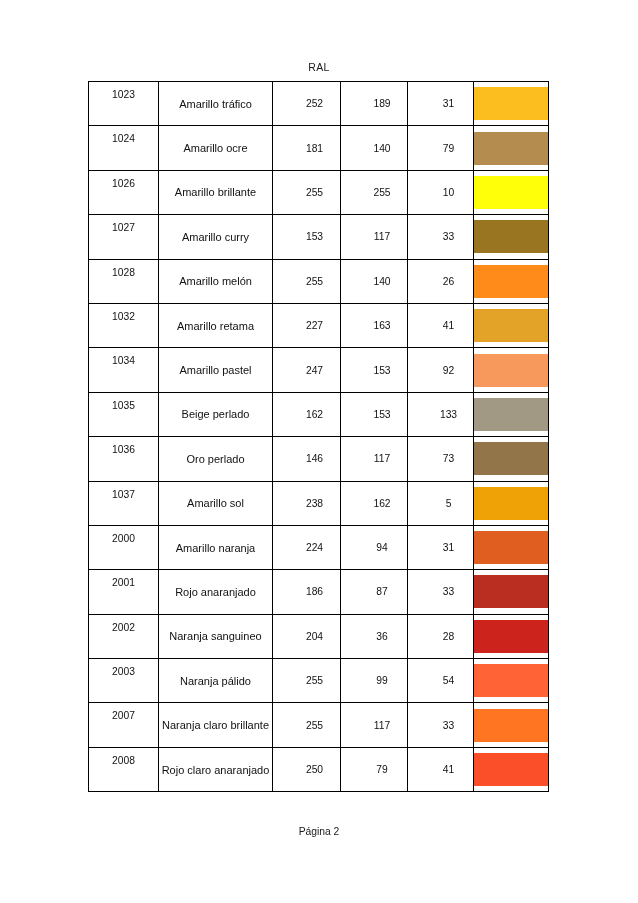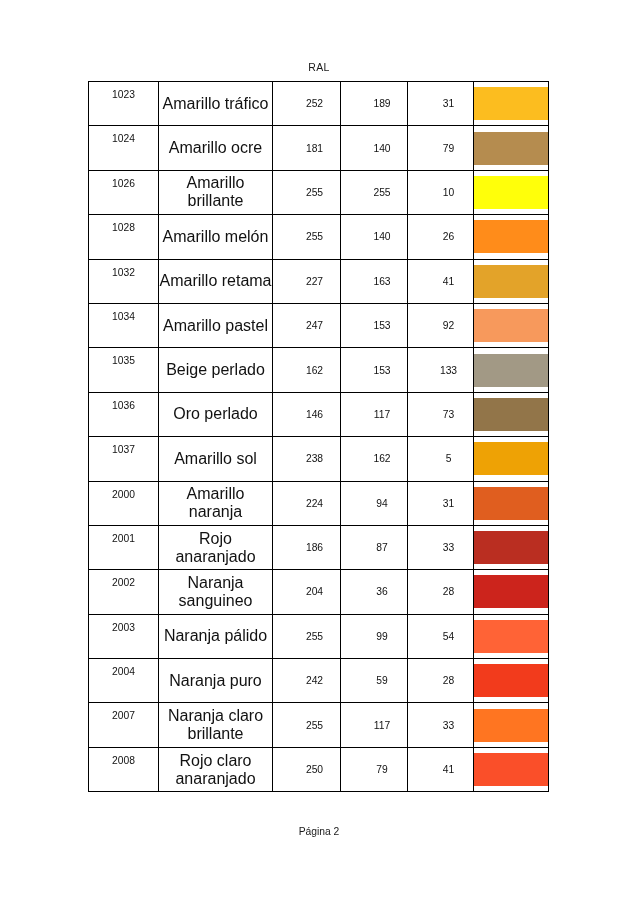--- a/index.html
+++ b/index.html
@@ -66,21 +66,21 @@
 
   
   #ral-table td.code {
     vertical-align: top;
     padding-top: 7px;
     font-size: 10.3px;
     margin-top: 36px;
   }
 
   #ral-table td.name {
-    font-size: 16px;
+    font-size: 11px;
   }
 
   #ral-table td.num {
     font-size: 10.3px;
     padding-left: 16px;
   }
 
   #ral-table td.swatch {
     padding: 0;
   }
@@ -142,20 +142,30 @@
           <td class="code">1026</td>
           <td class="name">Amarillo brillante</td>
           <td class="num">255</td>
           <td class="num">255</td>
           <td class="num">10</td>
           <td class="swatch">
             <span class="chip" style="background-color: rgb(255, 255, 10);"></span>
           </td>
         </tr>
         <tr>
+          <td class="code">1027</td>
+          <td class="name">Amarillo curry</td>
+          <td class="num">153</td>
+          <td class="num">117</td>
+          <td class="num">33</td>
+          <td class="swatch">
+            <span class="chip" style="background-color: rgb(153, 117, 33);"></span>
+          </td>
+        </tr>
+        <tr>
           <td class="code">1028</td>
           <td class="name">Amarillo melón</td>
           <td class="num">255</td>
           <td class="num">140</td>
           <td class="num">26</td>
           <td class="swatch">
             <span class="chip" style="background-color: rgb(255, 140, 26);"></span>
           </td>
         </tr>
         <tr>
@@ -242,30 +252,20 @@
           <td class="code">2003</td>
           <td class="name">Naranja pálido</td>
           <td class="num">255</td>
           <td class="num">99</td>
           <td class="num">54</td>
           <td class="swatch">
             <span class="chip" style="background-color: rgb(255, 99, 54);"></span>
           </td>
         </tr>
         <tr>
-          <td class="code">2004</td>
-          <td class="name">Naranja puro</td>
-          <td class="num">242</td>
-          <td class="num">59</td>
-          <td class="num">28</td>
-          <td class="swatch">
-            <span class="chip" style="background-color: rgb(242, 59, 28);"></span>
-          </td>
-        </tr>
-        <tr>
           <td class="code">2007</td>
           <td class="name">Naranja claro brillante</td>
           <td class="num">255</td>
           <td class="num">117</td>
           <td class="num">33</td>
           <td class="swatch">
             <span class="chip" style="background-color: rgb(255, 117, 33);"></span>
           </td>
         </tr>
         <tr>

